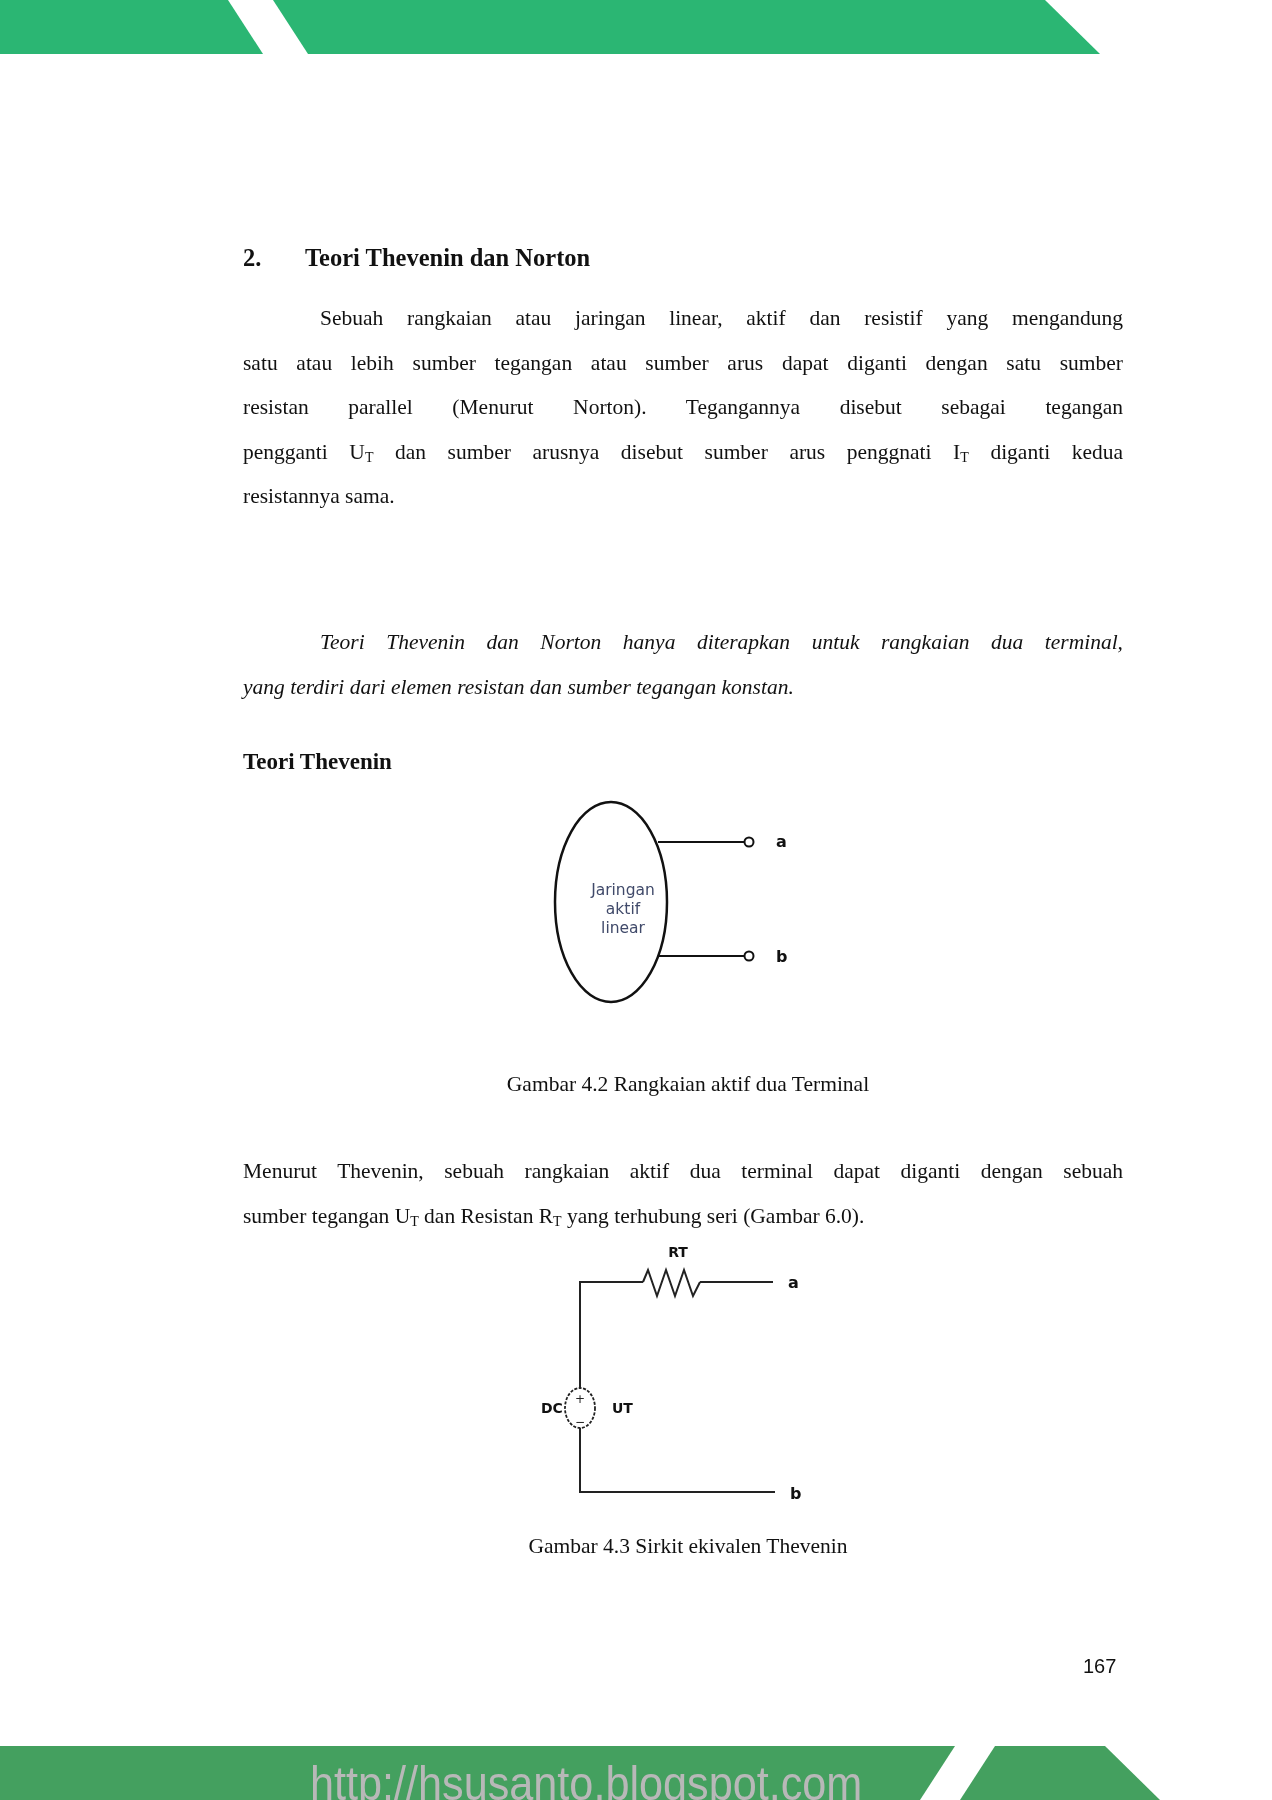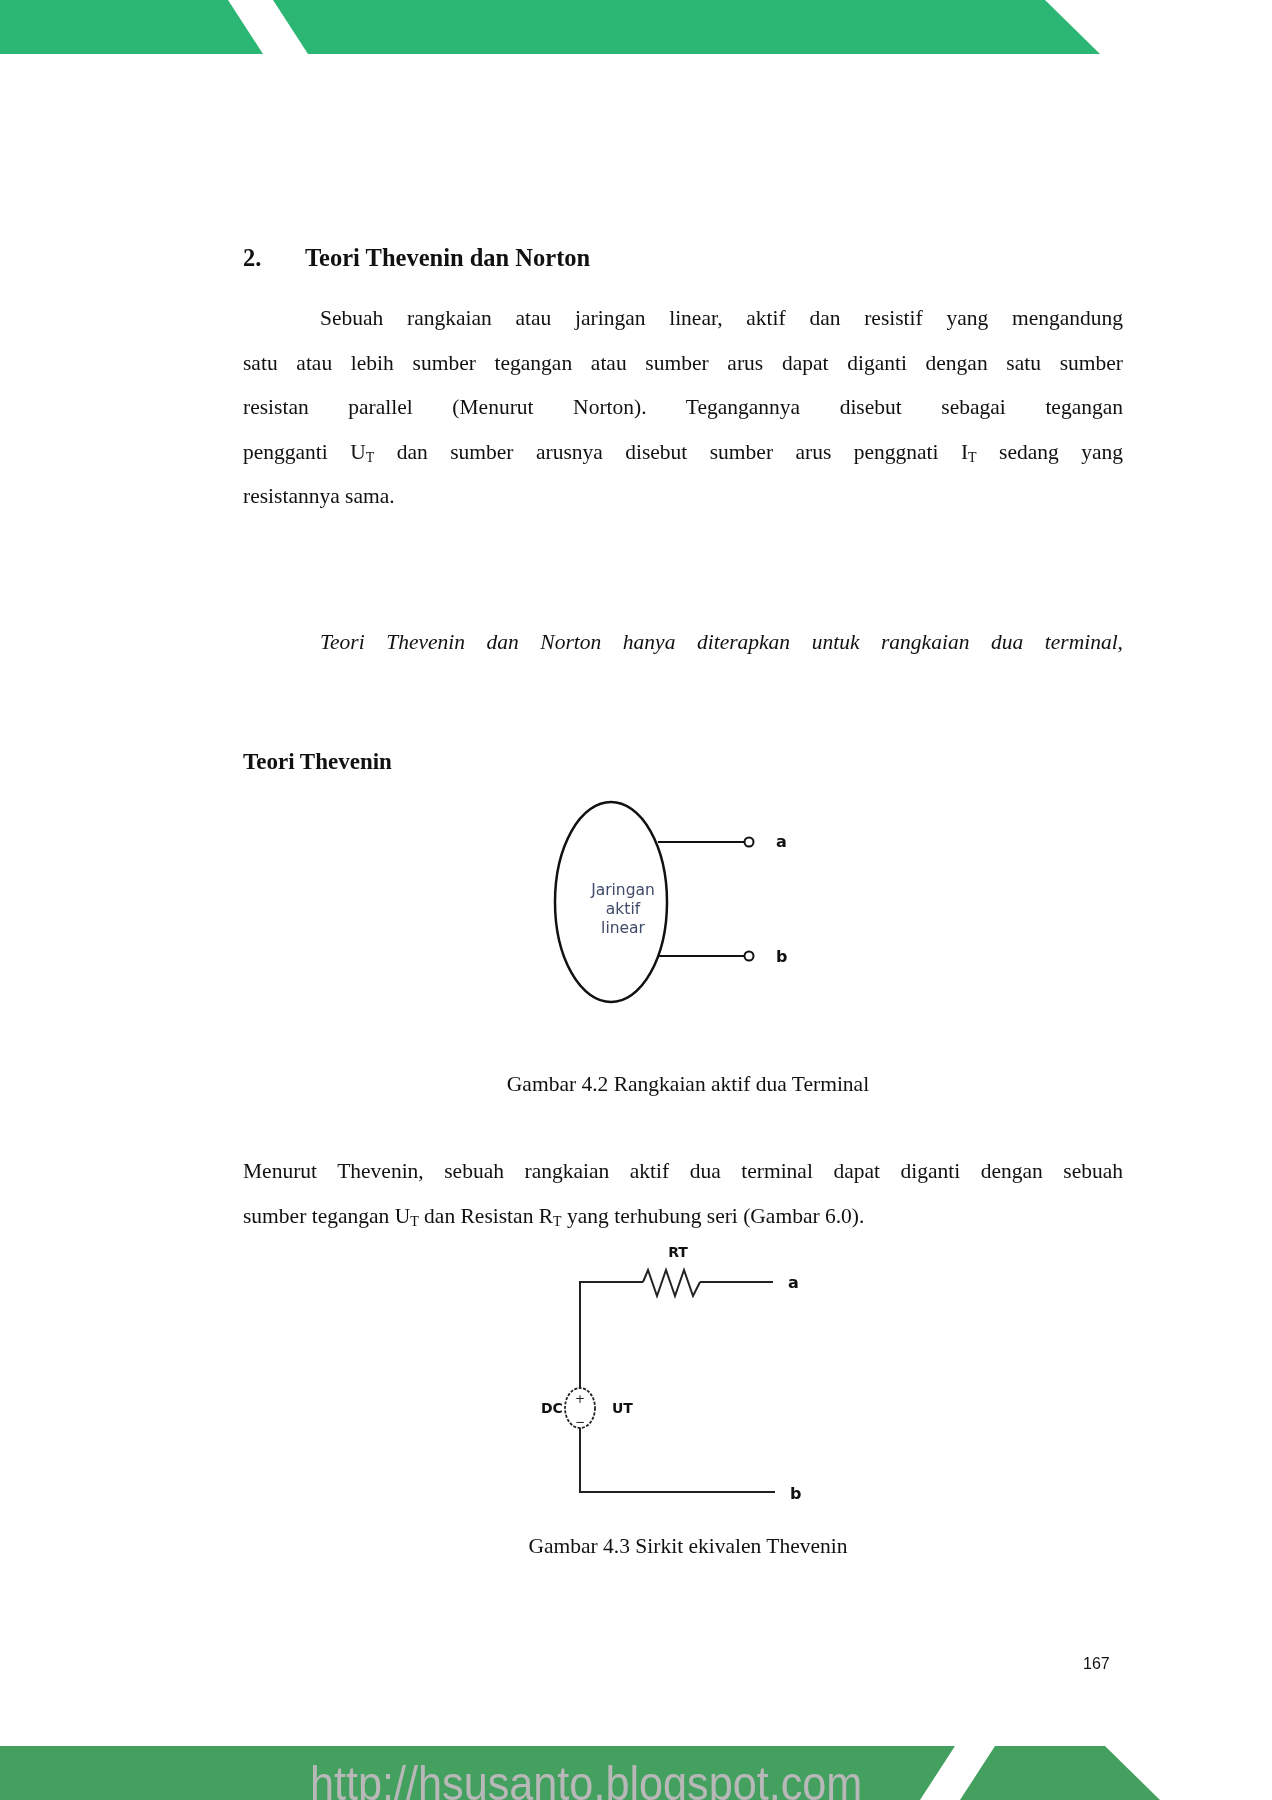--- a/index.html
+++ b/index.html
@@ -11,46 +11,47 @@
   .abs { position:absolute; }
   .heading { font-weight:bold; font-size:24.5px; }
   .para { position:absolute; left:243px; width:880px; font-size:21.5px; line-height:44.5px;
           text-align:justify; }
   .para .line { display:block; text-align:justify; text-align-last:justify; height:44.5px; white-space:nowrap; }
   .para .line.last { text-align-last:left; }
   .indent { padding-left:77px; }
   sub { font-size:14px; vertical-align:-3px; line-height:0; }
   .caption { position:absolute; font-size:21.5px; width:1272px; text-align:center; left:0; }
   .subhead { position:absolute; left:243px; font-size:23px; font-weight:bold; }
-  .pagenum { position:absolute; left:1083px; top:1655px; font-family:"Liberation Sans", sans-serif; font-size:16px; color:#111; }
+  .pagenum { position:absolute; left:1083px; top:1655px; font-family:"Liberation Sans", sans-serif; font-size:20px; color:#111; }
   .watermark { position:absolute; left:310px; top:1756px; font-family:"Liberation Sans", sans-serif;
                font-size:48px; color:#b8b8b8; letter-spacing:0px; transform:scaleX(0.9); transform-origin:left top; white-space:nowrap; }
   svg text { font-family:"DejaVu Sans", sans-serif; }
 </style>
 </head>
 <body>
 
 <svg id="top-band" class="band" viewBox="0 0 1272 54" width="1272" height="54">
   <polygon points="0,0 228,0 263,54 0,54" fill="#2bb673"></polygon>
   <polygon points="273,0 1045,0 1100,54 308,54" fill="#2bb673"></polygon>
 </svg>
 
 <div class="abs heading" style="left:243px; top:244px;">2.</div>
 <div class="abs heading" style="left:305px; top:244px;">Teori Thevenin dan Norton</div>
 
 <div class="para" style="top:296px;">
   <span class="line indent">Sebuah rangkaian atau jaringan linear, aktif dan resistif yang mengandung</span>
   <span class="line">satu atau lebih sumber tegangan atau sumber arus dapat diganti dengan satu sumber</span>
   <span class="line">resistan parallel (Menurut Norton). Tegangannya disebut sebagai tegangan</span>
-  <span class="line"><span>pengganti U</span><sub>T</sub><span> dan sumber arusnya disebut sumber arus penggnati I</span><sub>T</sub><span> sedang yang</span></span>
+  <span class="line"><span>pengganti U</span><sub>T</sub><span> dan sumber arusnya disebut sumber arus penggnati I</span><sub>T</sub><span> diganti kedua</span></span>
   <span class="line last">resistannya sama.</span>
 </div>
 
 <div class="para" style="top:620px;font-style:italic;">
   <span class="line indent">Teori Thevenin dan Norton hanya diterapkan untuk rangkaian dua terminal,</span>
+  <span class="line last">yang terdiri dari elemen resistan dan sumber tegangan konstan.</span>
 </div>
 
 <div class="subhead" style="top:749px;">Teori Thevenin</div>
 
 <svg class="abs" style="left:540px; top:795px;" width="280" height="215">
   <ellipse cx="71" cy="107" rx="56" ry="100" fill="none" stroke="#111" stroke-width="2.5"></ellipse>
   <text x="83" y="100" font-size="15.5" fill="#404a6a" text-anchor="middle">Jaringan</text>
   <text x="83" y="119" font-size="15.5" fill="#404a6a" text-anchor="middle">aktif</text>
   <text x="83" y="138" font-size="15.5" fill="#404a6a" text-anchor="middle">linear</text>
   <line x1="118" y1="47" x2="205" y2="47" stroke="#111" stroke-width="2"></line>

